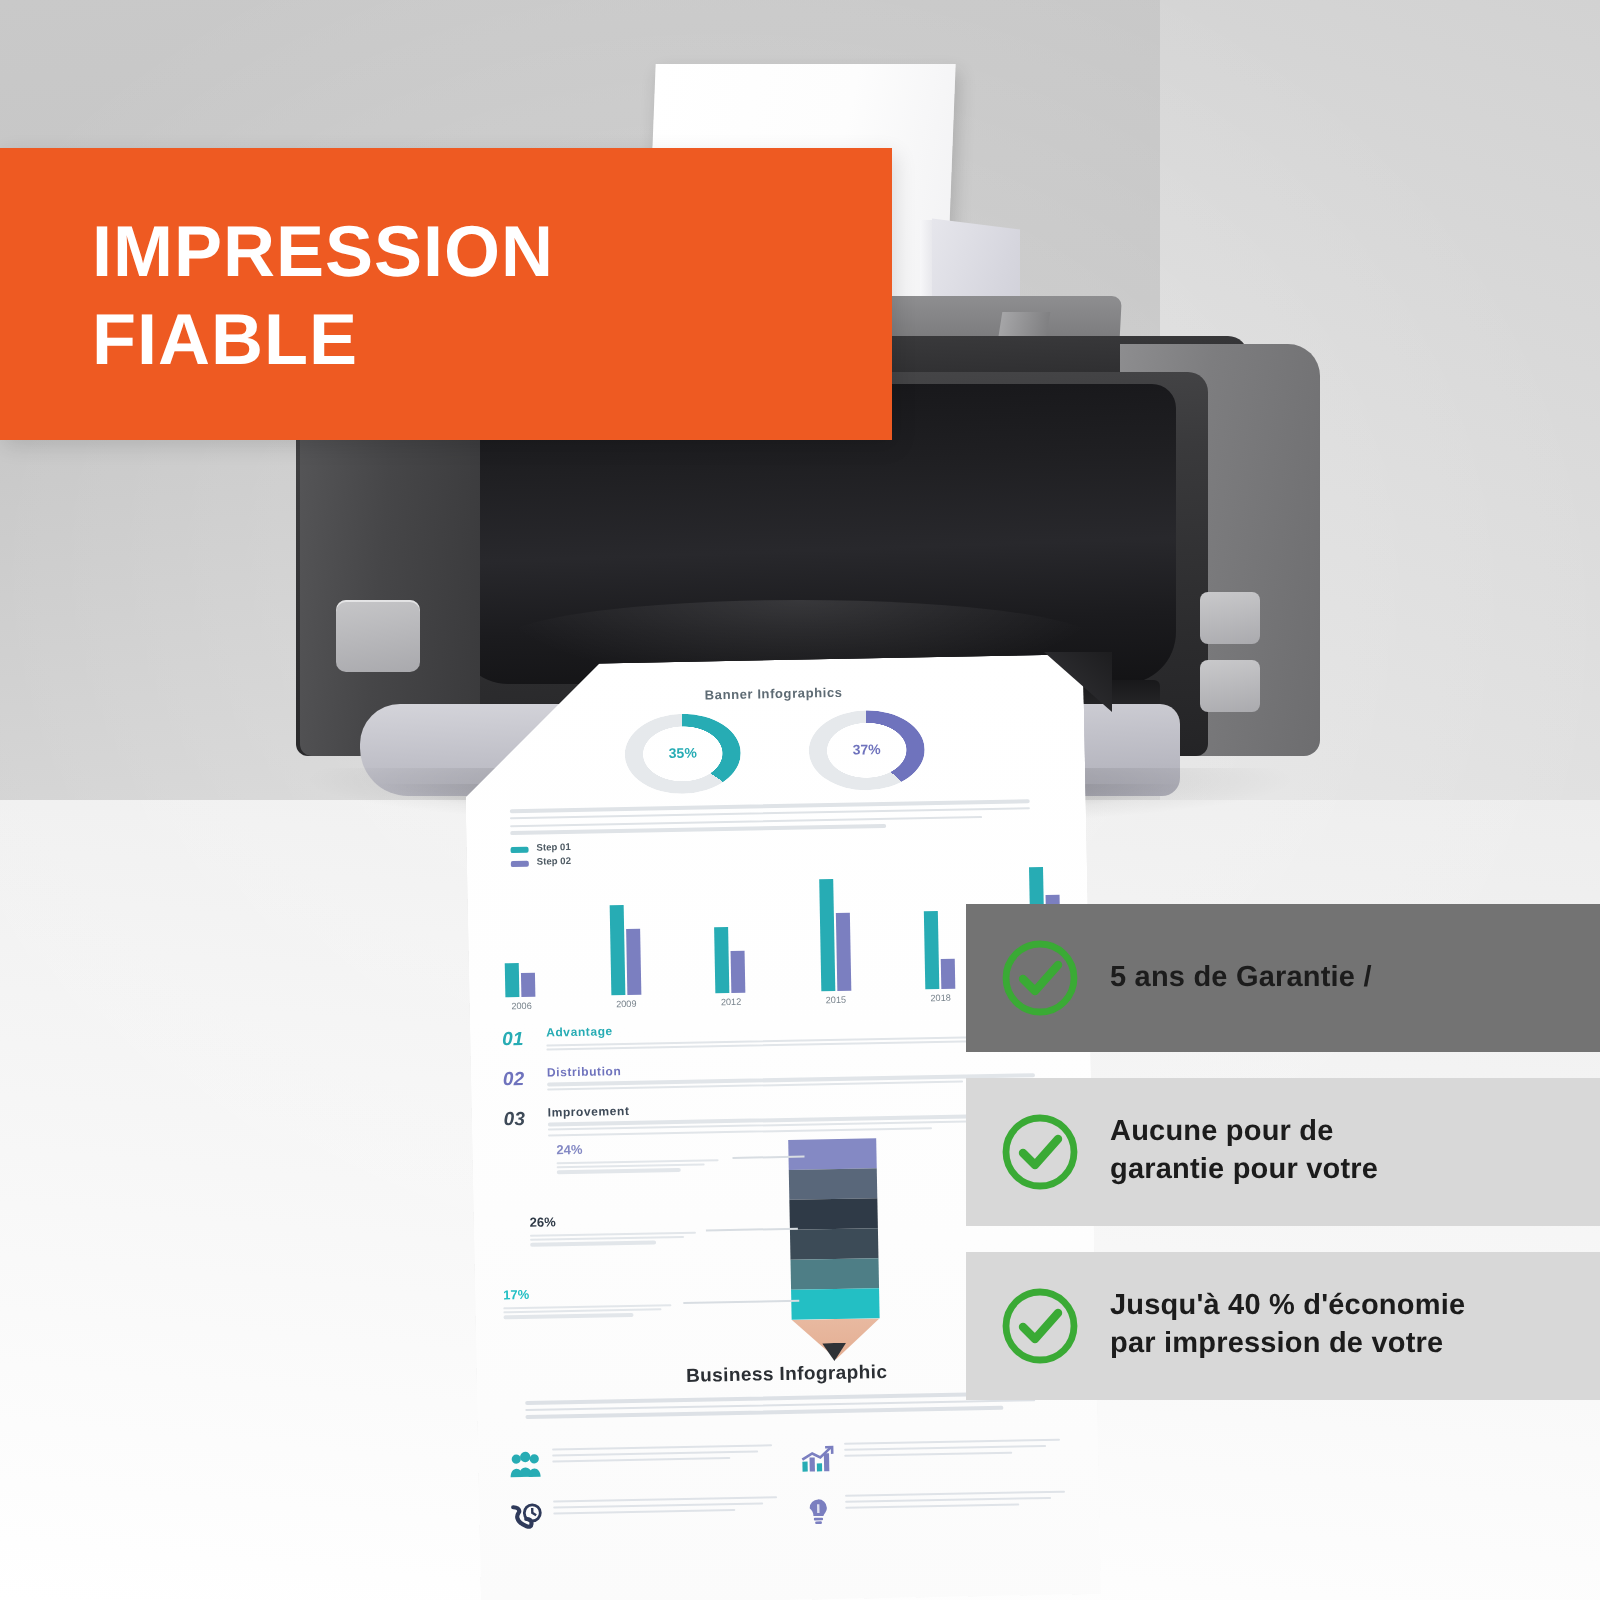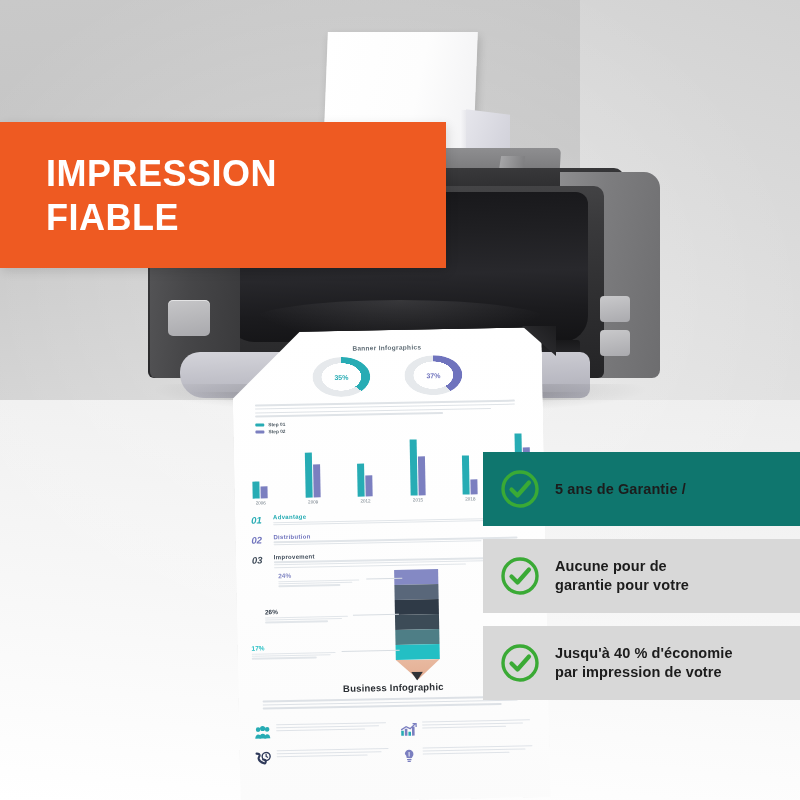--- a/index.html
+++ b/index.html
@@ -221,21 +221,20 @@
   .igicon{ width:18px; height:16px; flex:0 0 18px; display:flex; align-items:center; justify-content:center; }
   .igtx{ flex:1; }
   .igl{ height:1.3px; background:#dfe3e8; margin-bottom:1.6px; border-radius:1px; }
 
   
   .banner{
     position:absolute; left:0; top:74px; width:446px; height:146px;
     background:#ee5a22;
     z-index:40;
     box-shadow:2px 3px 10px rgba(0,0,0,.12);
-    margin-top:48px;
   }
   .banner-txt{
     position:absolute; left:46px; top:30px;
     color:#ffffff; font-size:36px; font-weight:800; line-height:1.22;
     letter-spacing:.5px;
   }
   .banner-l2{ display:block; }
 
   
   .callouts{ position:absolute; left:483px; top:452px; width:317px; z-index:45; }
@@ -506,21 +505,21 @@
   <div class="sheet-corner"></div>
 
   <div class="banner">
     <div class="banner-txt">
       <span>IMPRESSION</span>
       <span class="banner-l2">FIABLE</span>
     </div>
   </div>
 
   <div class="callouts" id="callouts">
-      <div class="callout" style="background: #0f766e;">
+      <div class="callout" style="background: #737373;">
         <span class="cchk"><svg width="42" height="42" viewBox="0 0 42 42">
             <circle cx="21" cy="21" r="17" fill="none" stroke="#3aaa35" stroke-width="3.4"></circle>
             <path d="M12.5 21.5 L18.5 27.5 L30 14.5" fill="none" stroke="#3aaa35" stroke-width="4.2" stroke-linecap="round" stroke-linejoin="round"></path>
           </svg></span>
         <div class="ctext"><span>5 ans de Garantie /</span><br></div>
         <div class="callout-notch" style="clip-path: polygon(0px 0px, 100% 100%, 100% 0px, 0px 0px); background: transparent;"></div>
       </div>
       <div class="callout" style="background: rgb(216, 216, 216);">
         <span class="cchk"><svg width="42" height="42" viewBox="0 0 42 42">
             <circle cx="21" cy="21" r="17" fill="none" stroke="#3aaa35" stroke-width="3.4"></circle>

